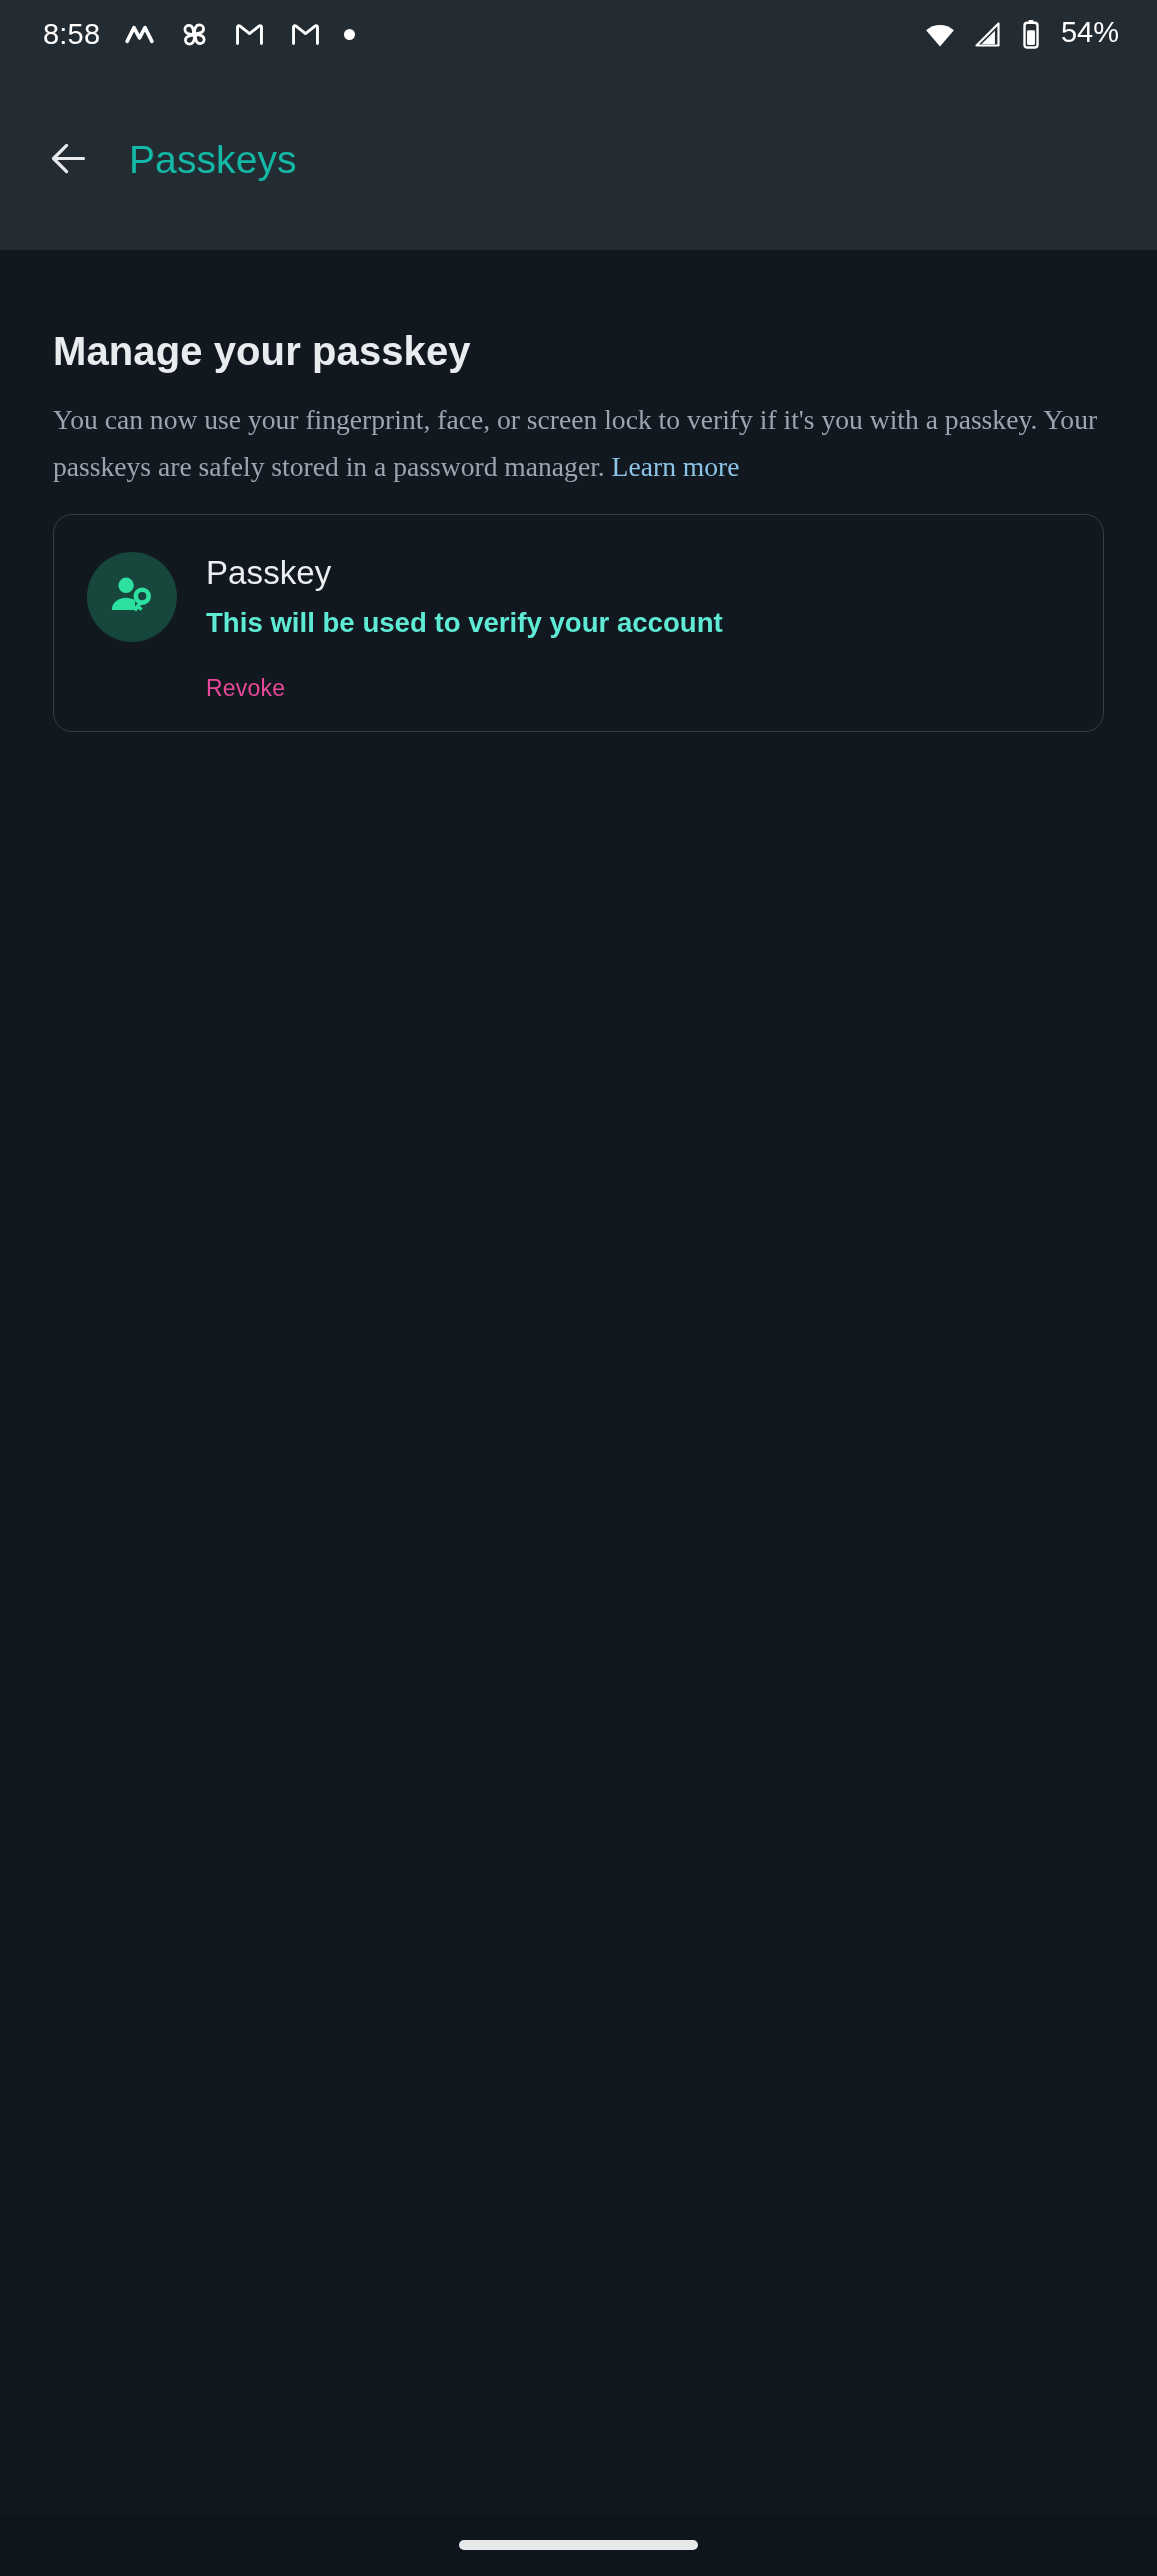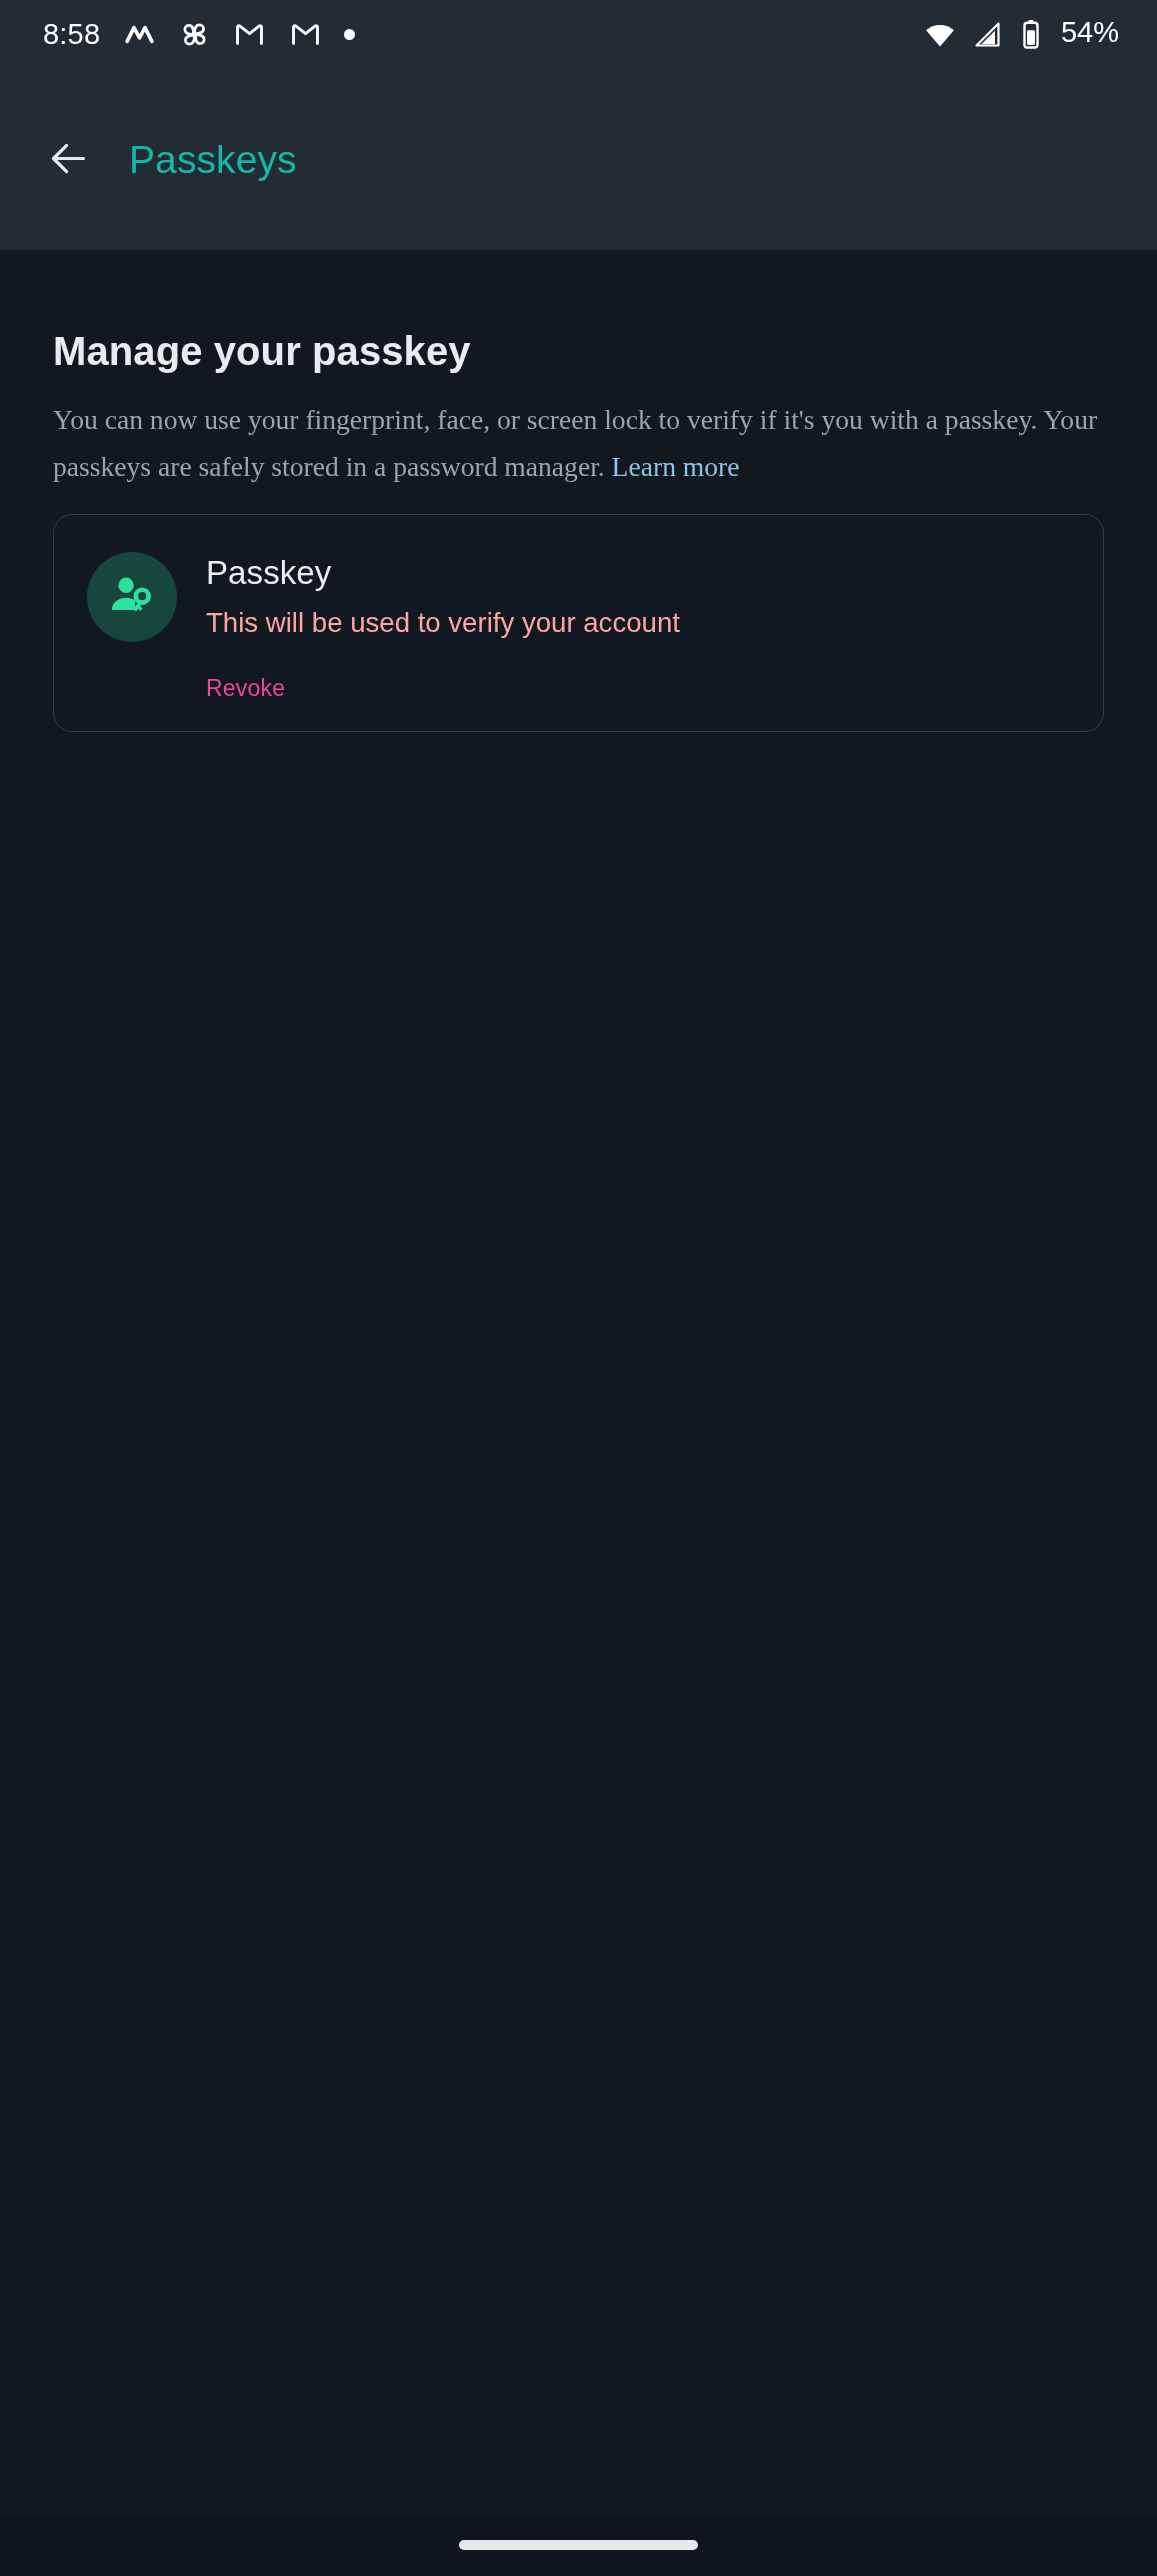--- a/index.html
+++ b/index.html
@@ -152,23 +152,23 @@
     flex:1;
     padding-top:5.2px;
   }
   .card-title {
     color:#eceff1;
     font-size:33px;
     font-weight:400;
     letter-spacing:0.1px;
   }
   .card-subtitle {
-    color:#fca5a5;
+    color:#5eead4;
     font-size:27.6px;
-    font-weight:400;
+    font-weight:700;
     margin-top:15.5px;
   }
   .revoke-btn {
     display:inline-block;
     color:#ec4899;
     font-size:23px;
     font-weight:500;
     margin-top:36px;
     cursor:pointer;
     letter-spacing:0.2px;

